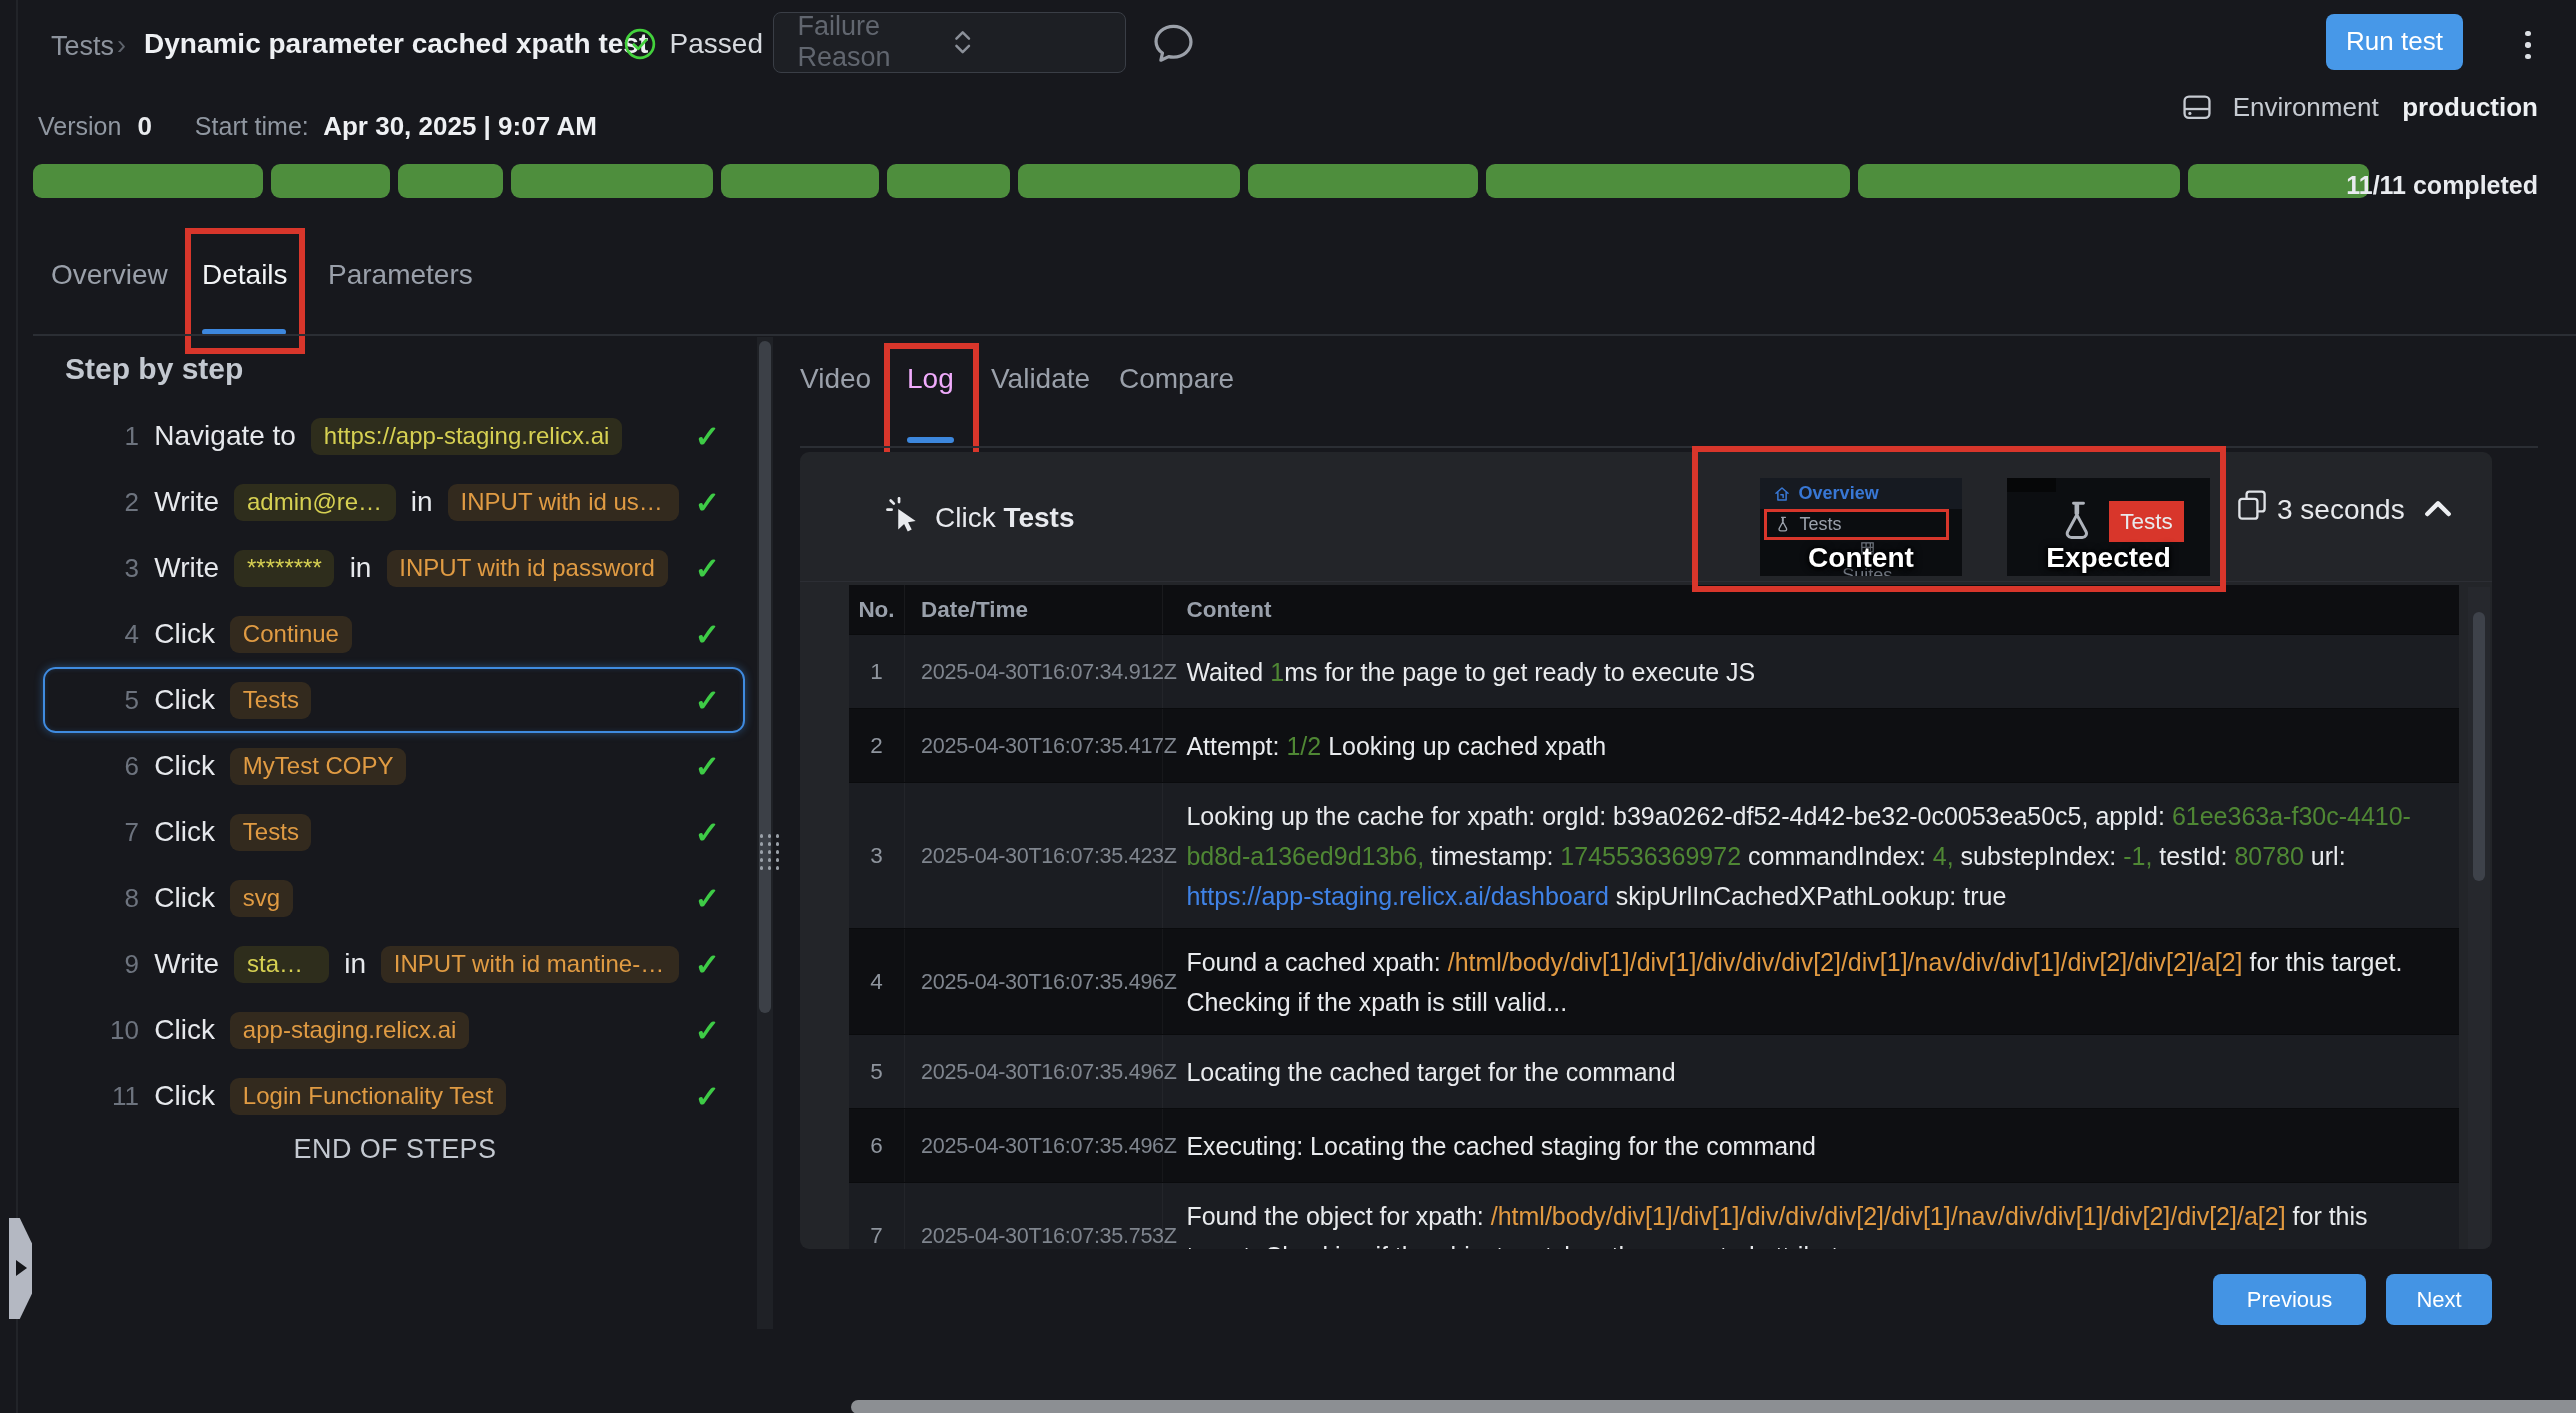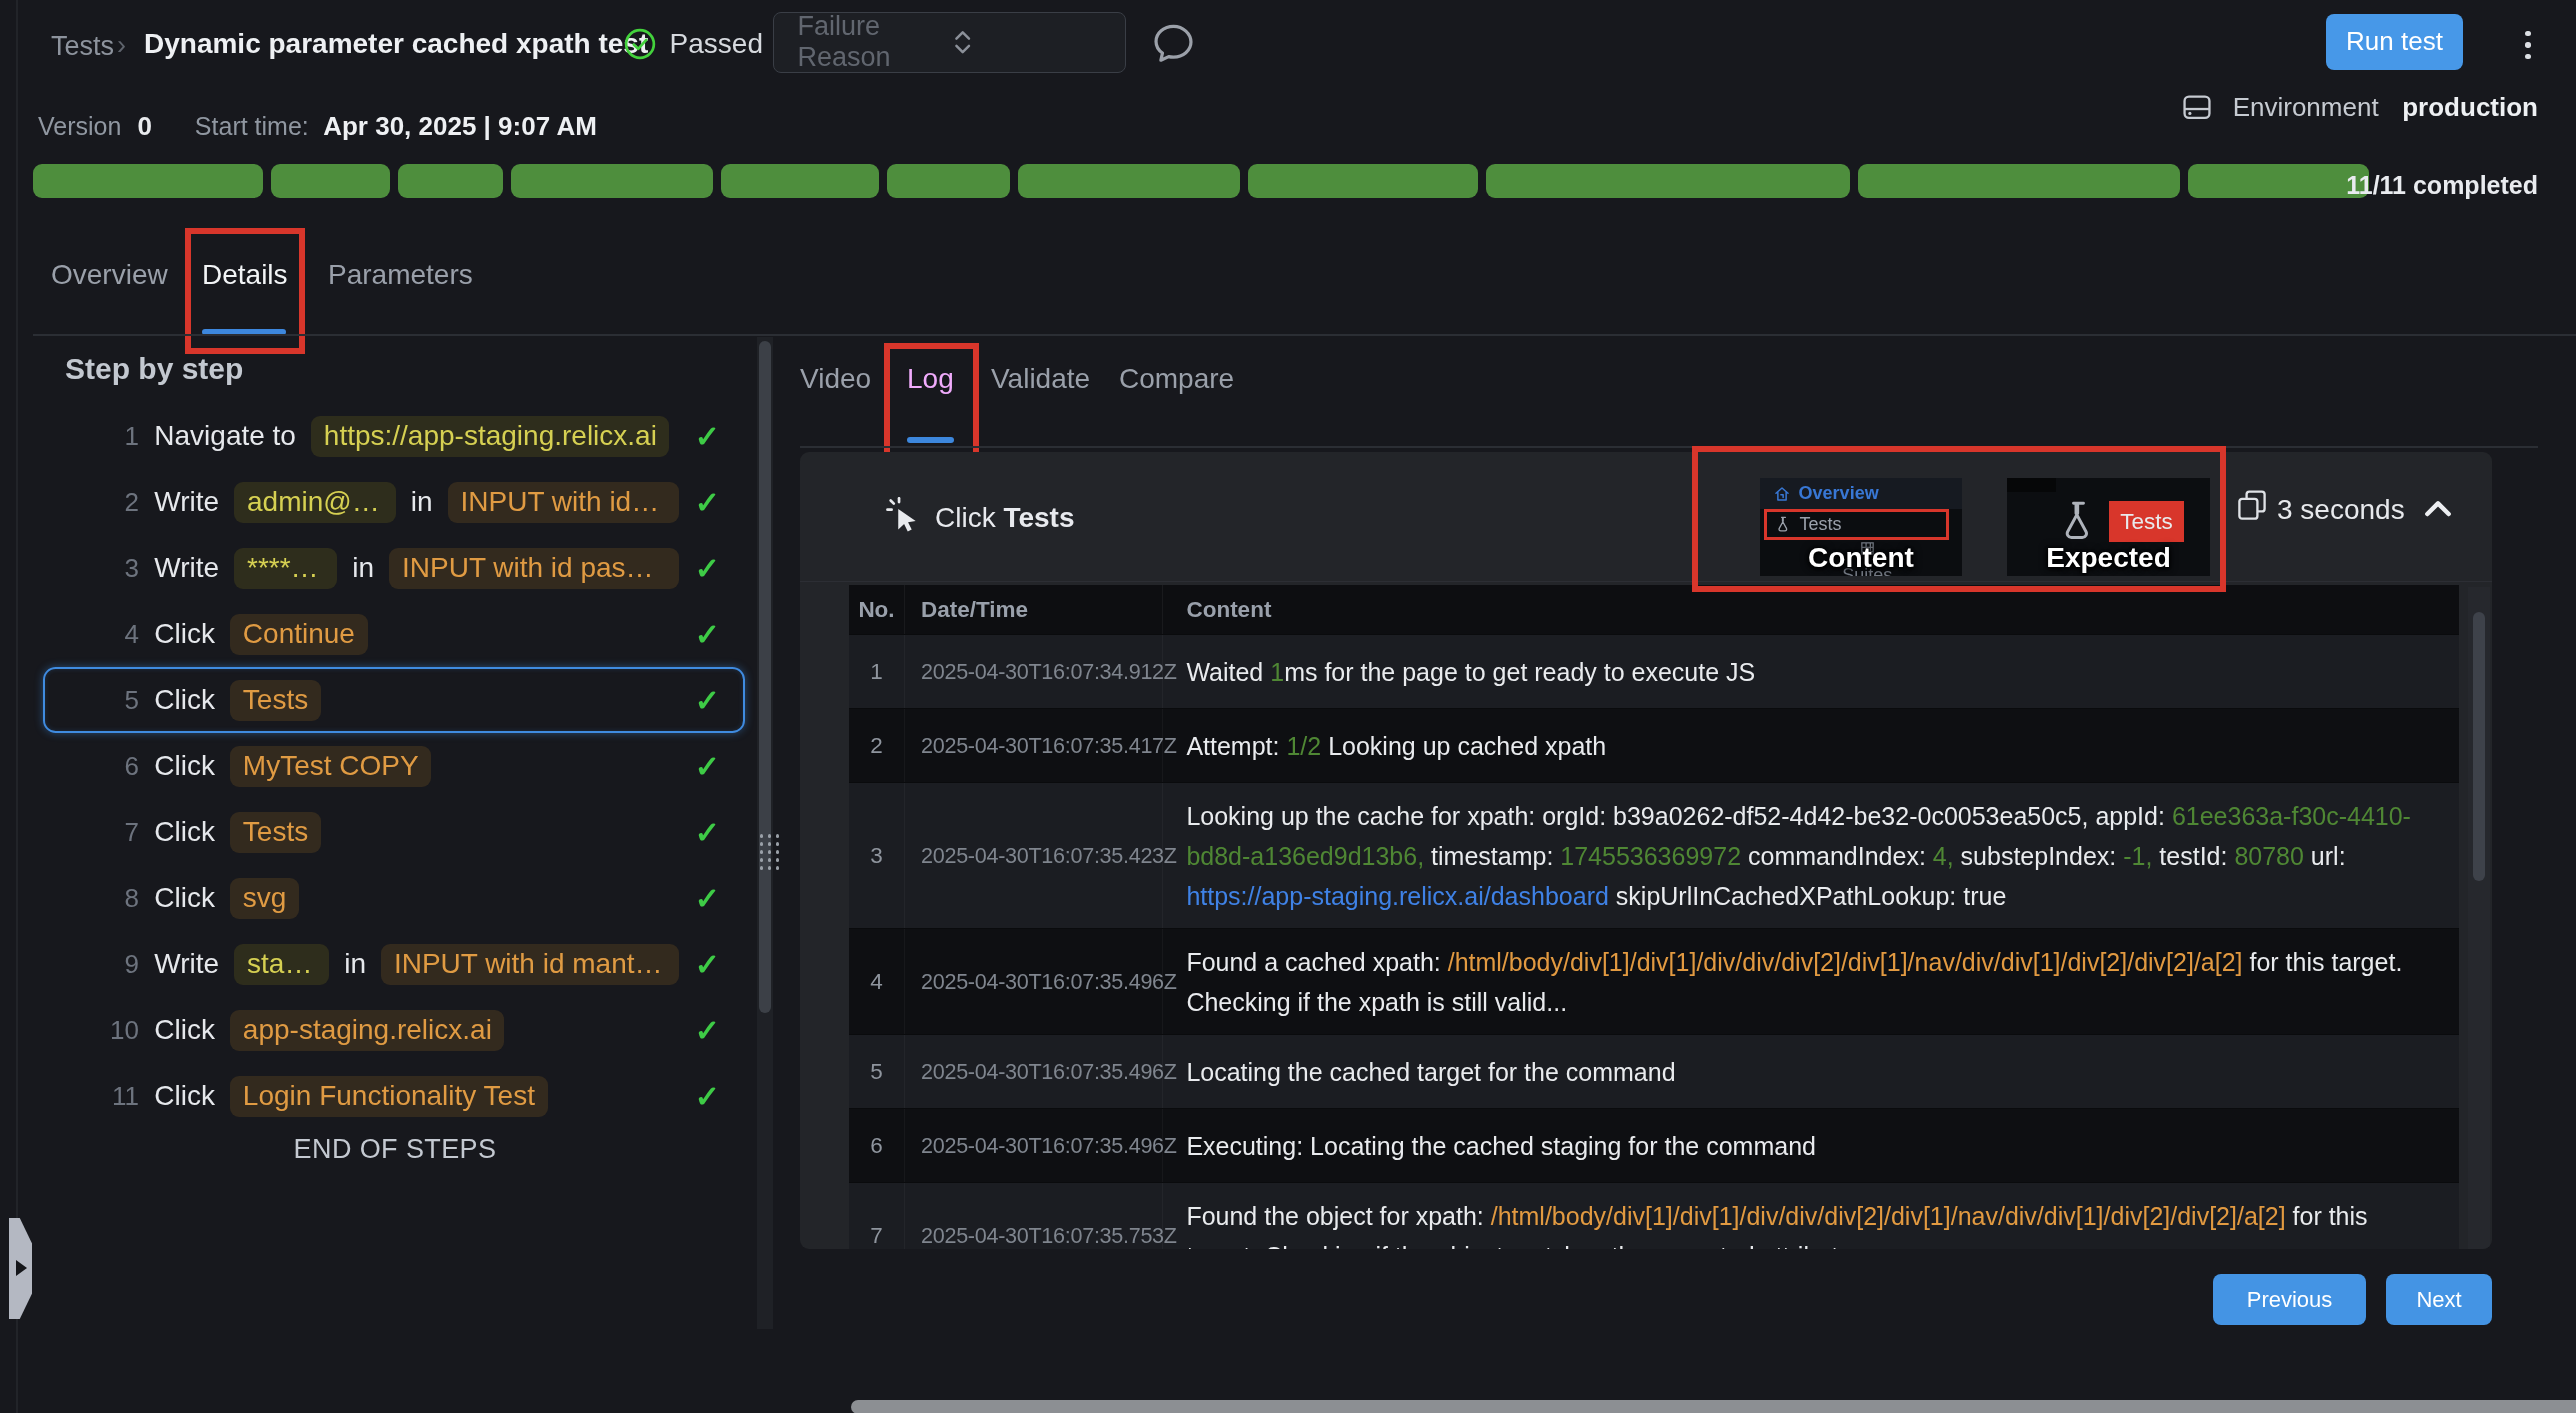--- a/index.html
+++ b/index.html
@@ -44,21 +44,21 @@
   .main-divider { position:absolute; left:33px; top:334px; width:2543px; height:1.8px; background:#2b2e34; }
 
   
   .steps-panel { position:absolute; left:33px; top:337px; width:724px; height:992px; }
   .steps-heading { position:absolute; left:32px; top:15.3px; font-size:30px; font-weight:700; color:#c3c8d0; }
   .steps-list { position:absolute; left:0; top:66px; width:100%; }
   .step-row { height:66px; margin:0 11.7px 0 10px; padding:0 23.4px 0 54px; display:flex; align-items:center; gap:15.3px; border:2.7px solid transparent; border-radius:12.6px; cursor:pointer; }
   .step-row.selected { border-color:#3f8be0; box-shadow:0 0 9px rgba(63,139,224,.45), inset 0 0 5.4px rgba(63,139,224,.2); }
   .step-no { width:40px; text-align:right; font-size:26px; color:#6d737e; flex:none; }
   .step-action { font-size:28px; color:#e6e8ec; white-space:nowrap; }
-  .badge { font-size:28px; padding:4.5px 12.6px; border-radius:9px; white-space:nowrap; max-width:377px; overflow:hidden; text-overflow:ellipsis; }
+  .badge { font-size:24px; padding:4.5px 12.6px; border-radius:9px; white-space:nowrap; max-width:377px; overflow:hidden; text-overflow:ellipsis; }
   .badge-yellow { color:#d6d052; background:#2e2d1c; }
   .badge-orange { color:#e09b43; background:#332a1e; }
   .step-check { margin-left:auto; font-size:30px; font-weight:700; color:#3ecb46; }
   .end-of-steps { position:absolute; left:0; top:797px; width:100%; text-align:center; font-size:27px; color:#c4c9d1; letter-spacing:0.4px; }
 
   
   .resizer { position:absolute; left:757px; top:337px; width:16px; height:992px; background:#1f2126; cursor:col-resize; }
   .resizer .thumb { position:absolute; left:1.8px; top:3.6px; width:12.6px; height:672px; background:#3c4047; border-radius:6.3px; }
   .resizer .dots { position:absolute; left:2.7px; top:497px; display:grid; grid-template-columns:repeat(3,3.6px); gap:4.5px; }
   .resizer .dots i { width:3.6px; height:3.6px; border-radius:50%; background:#9aa0a8; }

